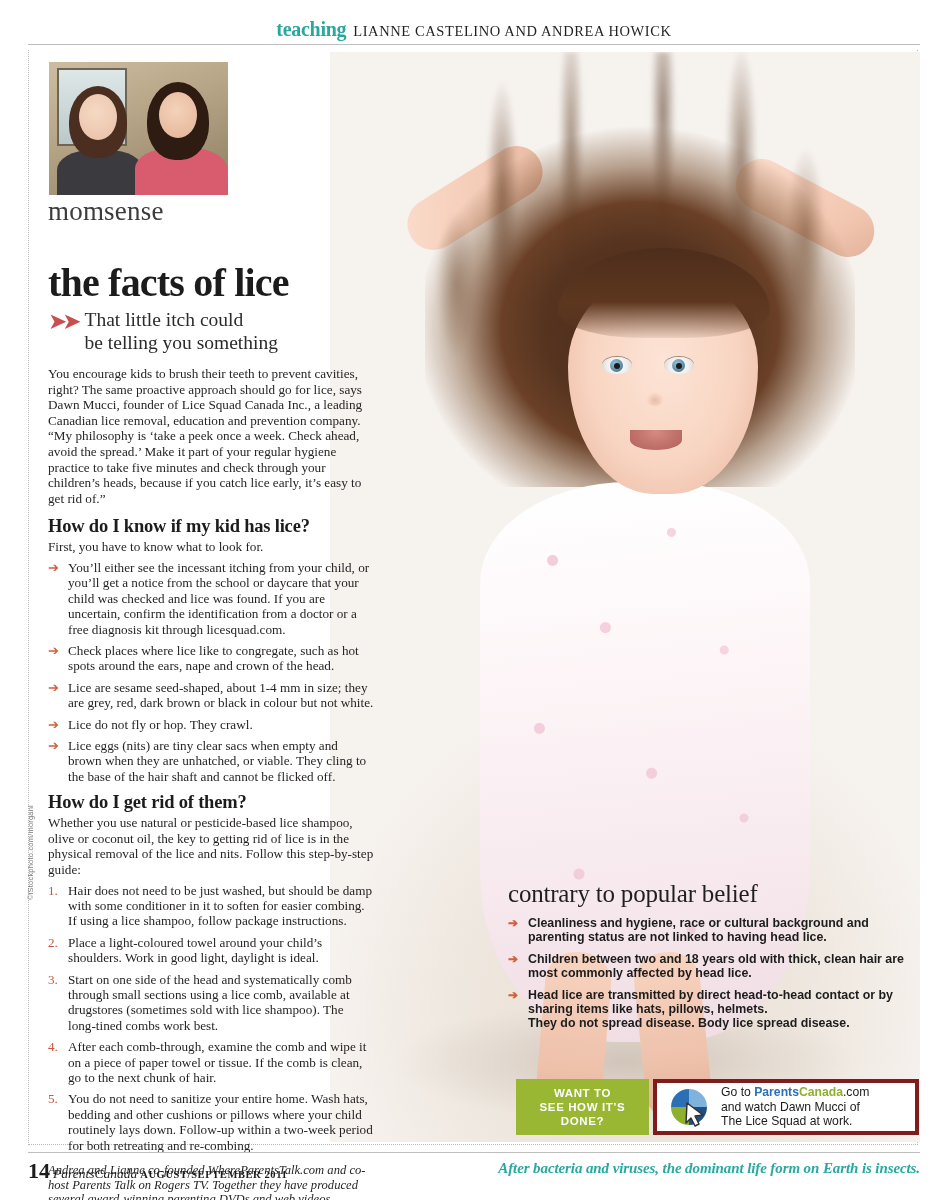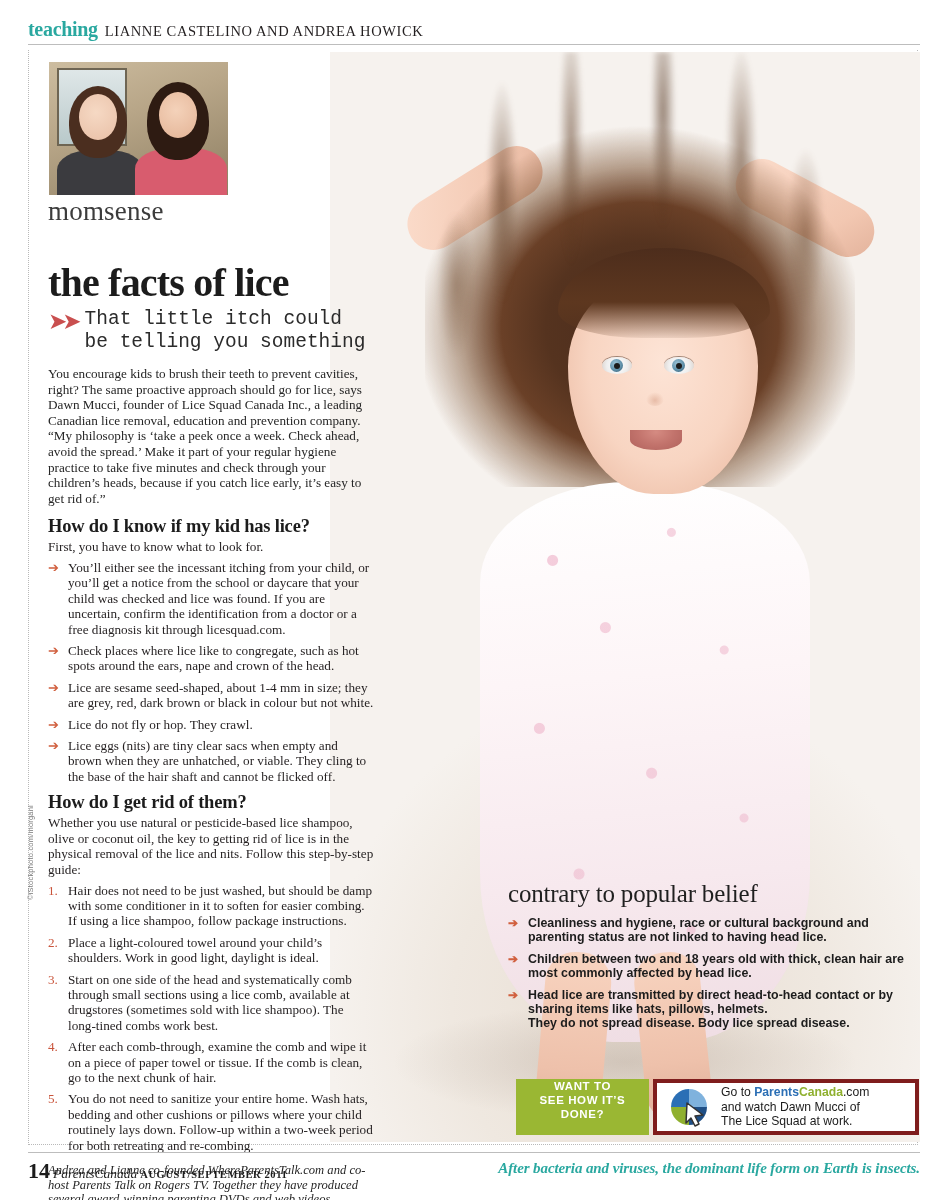--- a/index.html
+++ b/index.html
@@ -26,20 +26,21 @@
   
   .header {
     position: absolute;
     left: 28px;
     top: 18px;
     width: 892px;
     height: 26px;
     display: flex;
     align-items: baseline;
     gap: 7px;
+    justify-content: center;
   }
   .kicker {
     font-family: "Liberation Serif", serif;
     font-weight: bold;
     font-style: normal;
     font-size: 20px;
     color: #2aa8a0;
     letter-spacing: -0.3px;
   }
   .byline {
@@ -331,21 +332,21 @@
   }
   .chev {
     color: #c94f4f;
     font-size: 23px;
     line-height: 22px;
     letter-spacing: -5px;
     margin-top: 3px;
     flex: 0 0 auto;
   }
   .dek {
-    font-family: Liberation Mono, monospace;
+    font-family: Liberation Serif, serif;
     font-size: 19.5px;
     line-height: 23px;
     color: #2b2b2b;
   }
 
   .body {
     font-family: "Liberation Serif", serif;
     font-size: 13.2px;
     line-height: 15.6px;
     color: #262626;
@@ -453,21 +454,21 @@
 
   
   .promo-green {
     position: absolute;
     left: 516px;
     top: 1079px;
     width: 133px;
     height: 56px;
     background: #9ab733;
     display: flex;
-    align-items: flex-start;
+    align-items: center;
     justify-content: center;
   }
   .promo-green span {
     font-family: "Liberation Sans", sans-serif;
     font-weight: bold;
     font-size: 11.5px;
     line-height: 14px;
     color: #ffffff;
     letter-spacing: 0.6px;
     text-align: center;

